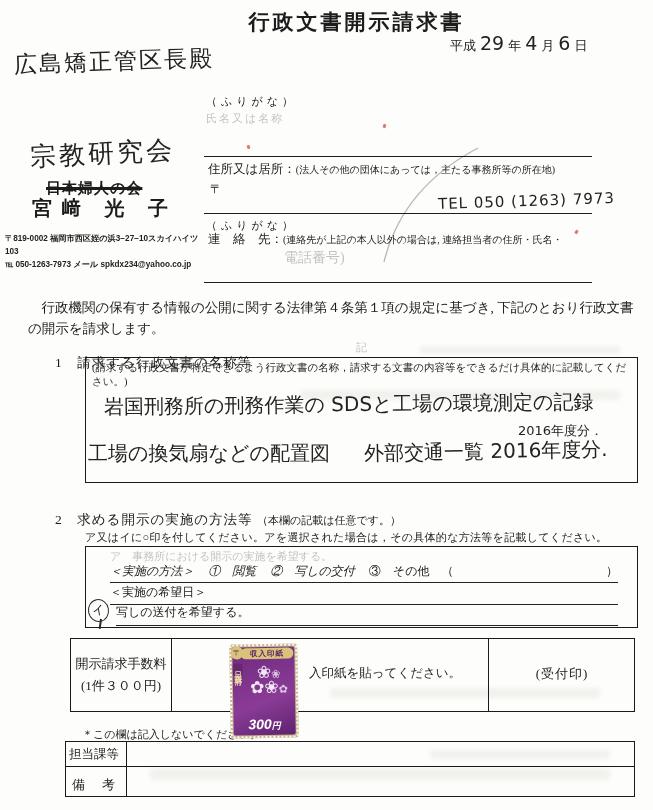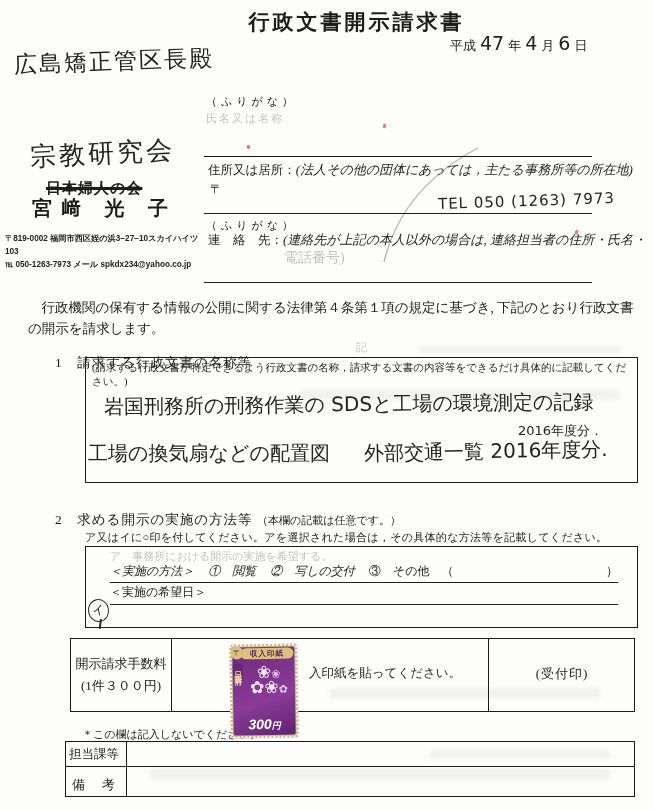--- a/index.html
+++ b/index.html
@@ -20,21 +20,21 @@
   .furigana { font-size:11px; letter-spacing:4px; }
   .f1 { top:94px; left:206px; }
   .f2 { top:218px; left:206px; }
   .faint { color:rgba(40,40,40,0.28); filter:blur(0.6px); }
   .name-faint { top:111px; left:206px; font-size:11px; letter-spacing:2px; }
   .rule { border-bottom:1.6px solid #1d1d1d; height:0; }
   .r1 { top:156px; left:204px; width:388px; }
   .r2 { top:213px; left:204px; width:388px; }
   .r3 { top:282px; left:204px; width:388px; }
   .addr-row { top:161px; left:208px; font-size:12.5px; white-space:nowrap; }
-  .lbl-note { font-size:13px;font-style:italic; }
+  .lbl-note { font-size:10px; }
   .postal { top:181px; left:210px; font-size:12px; }
   .tel-hw { top:192px; left:438px; font-size:15px; transform:rotate(-2deg); letter-spacing:1px; }
   .contact-row { top:231px; left:208px; font-size:12.5px; white-space:nowrap; }
   .contact-note2 { top:249px; left:284px; font-size:14px; }
   .org-hw { top:136px; left:30px; font-size:26px; letter-spacing:3px; transform:rotate(-3deg); }
   .struck { top:179px; left:46px; font-size:15px; font-weight:bold; letter-spacing:1px;
     font-family:"Liberation Sans", sans-serif;
     text-decoration:line-through; text-decoration-thickness:2.5px; }
   .name-stamp { top:195px; left:32px; font-size:20px; font-weight:bold; letter-spacing:9px;
     font-family:"Liberation Sans", sans-serif; }
@@ -129,21 +129,21 @@
   <div class="abs artifact" style="top:750px;left:430px;width:180px;height:9px;"></div>
   <div class="abs speck" style="top:124px;left:383px;transform:rotate(20deg);"></div>
   <div class="abs speck" style="top:145px;left:247px;transform:rotate(-15deg);"></div>
   <div class="abs speck" style="top:230px;left:575px;transform:rotate(30deg);"></div>
   <svg class="arc" width="653" height="810">
     <path d="M478,148 Q402,188 384,262" fill="none" stroke="#a9a9a1" stroke-width="1.4" opacity="0.8"></path>
   </svg>
 
   <div class="abs title">行政文書開示請求書</div>
   <div class="abs date-line">
-    <span>平成</span><span class="hw hwnum">47</span><span>年</span><span class="hw hwnum">4</span><span>月</span><span class="hw hwnum">6</span><span>日</span>
+    <span>平成</span><span class="hw hwnum">29</span><span>年</span><span class="hw hwnum">4</span><span>月</span><span class="hw hwnum">6</span><span>日</span>
   </div>
   <div class="abs hw addressee">広島矯正管区長殿</div>
 
   <div class="abs furigana f1">（ふりがな）</div>
   <div class="abs faint name-faint">氏名又は名称</div>
   <div class="abs rule r1"></div>
   <div class="abs addr-row">
     <span>住所又は居所：</span><span class="lbl-note">(法人その他の団体にあっては，主たる事務所等の所在地)</span>
   </div>
   <div class="abs postal">〒</div>
@@ -187,20 +187,21 @@
       <span class="mr-item">①　閲覧</span>
       <span class="mr-item">②　写しの交付</span>
       <span>③　その他　（</span>
       <span class="gap"></span>
       <span>）</span>
     </div>
     <div class="date-row">＜実施の希望日＞</div>
     <div class="circle-b">
         <span>イ</span>
       </div>
+    <div class="optb-text">写しの送付を希望する。</div>
   </div>
 
   <div class="abs fee-table">
     <div class="fee-div fd1"></div>
     <div class="fee-div fd2"></div>
     <div class="fee-label">
       <div>開示請求手数料</div>
       <div>(1件３００円)</div>
     </div>
     <div class="fee-note">入印紙を貼ってください。</div>

